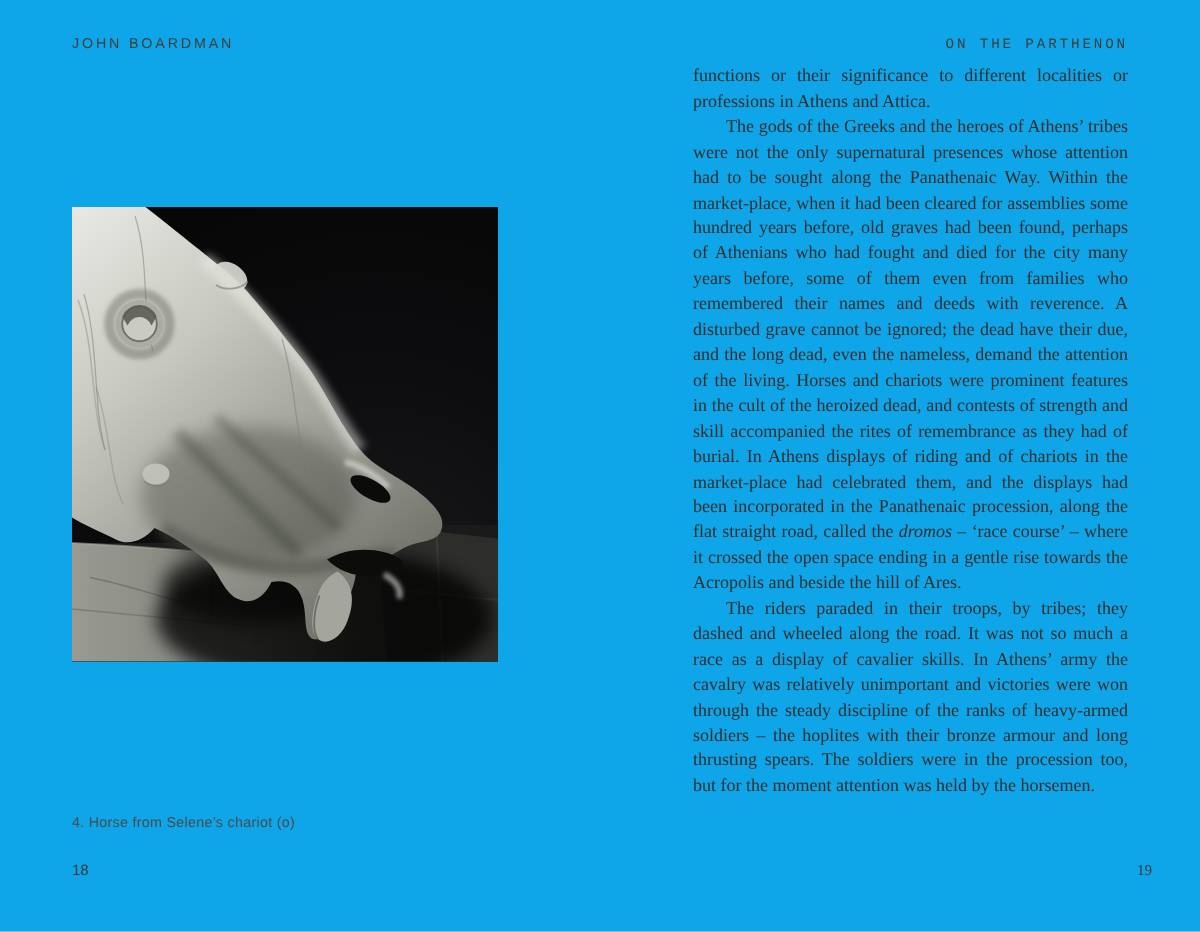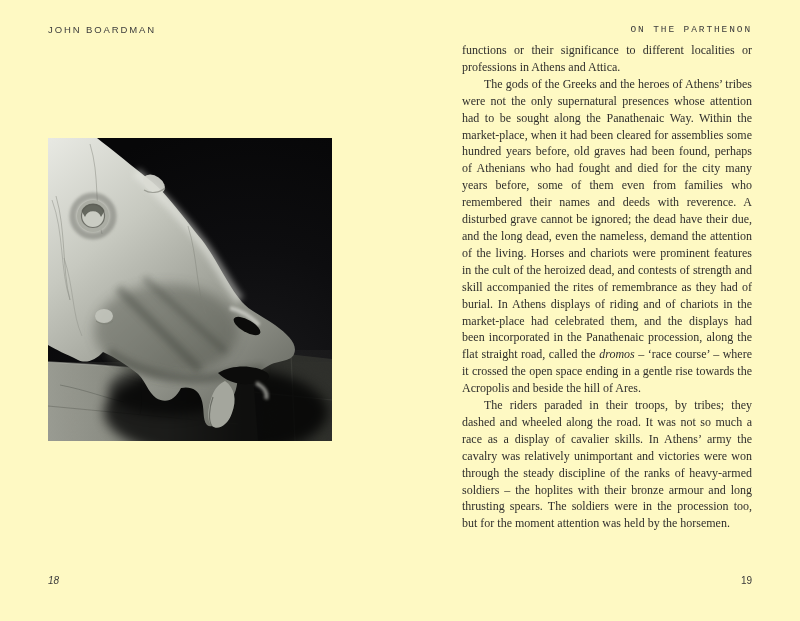--- a/index.html
+++ b/index.html
@@ -3,21 +3,21 @@
 <meta charset="utf-8">
 <style>
   html,body{margin:0;padding:0;}
   body{
     width:800px;height:621px;
     background:#ffffff;
     font-family:"Liberation Sans",sans-serif;
     position:relative;
     -webkit-font-smoothing:antialiased;
   }
-  .spread{position:absolute;inset:0;background:#fef9c3;overflow:hidden;}
+  .spread{position:absolute;inset:0;background:#0ea5e9;overflow:hidden;}
 
   .running-head{
     position:absolute;top:24px;
     font-size:9.5px;letter-spacing:1.9px;
     color:#3d3d3d;white-space:nowrap;
   }
   .running-head.lft{left:48px;}
   .running-head.rgt{right:48px;font-family:Liberation Mono, monospace;}
 
   figure.plate{
@@ -30,22 +30,22 @@
   .caption{
     position:absolute;left:48px;top:541px;
     font-size:9.5px;line-height:15px;
     color:#4a4a4a;letter-spacing:0.2px;
   }
 
   .folio{
     position:absolute;top:575px;
     font-size:10px;color:#3a3a3a;
   }
-  .folio.lft{left:48px;font-style:italic;}
-  .folio.rgt{right:48px;}
+  .folio.lft{left:48px;}
+  .folio.rgt{right:32px;font-family:Liberation Serif, serif;}
 
   .body-text{
     position:absolute;left:462px;top:42px;width:290px;
     font-family:"Liberation Serif",serif;
     font-size:12px;line-height:16.9px;
     color:#2f2e2c;
     text-align:justify;
   }
   .body-text p{margin:0;padding:0;text-indent:22px;}
   .body-text p.noindent{text-indent:0;}
@@ -174,20 +174,21 @@
             <path d="M177,243 C187,250 189,262 184,275 C180,287 170,293 164,288 C158,283 160,269 164,258 C167,250 171,246 177,243 Z" fill="#a4a69d"></path>
             <path d="M164,288 C160,283 161,270 165,259" stroke="#5d5f57" stroke-width="1.2" fill="none" opacity="0.8"></path>
           </g>
 
           <path d="M4,62 C16,94 12,132 22,162 M16,120 C26,150 24,176 34,198" stroke="#8f918a" stroke-width="1" opacity="0.5" fill="none"></path>
         </g>
       </svg>
     </figure>
 
     <div class="caption">
+      <div>4. Horse from Selene’s chariot (o)</div>
     </div>
 
     <div class="folio lft">18</div>
   </div>
 
   <div>
     <div class="running-head rgt">ON THE PARTHENON</div>
 
     <div class="body-text">
       <p class="noindent"><span>functions or their significance to different localities or professions in Athens and Attica.</span></p>

